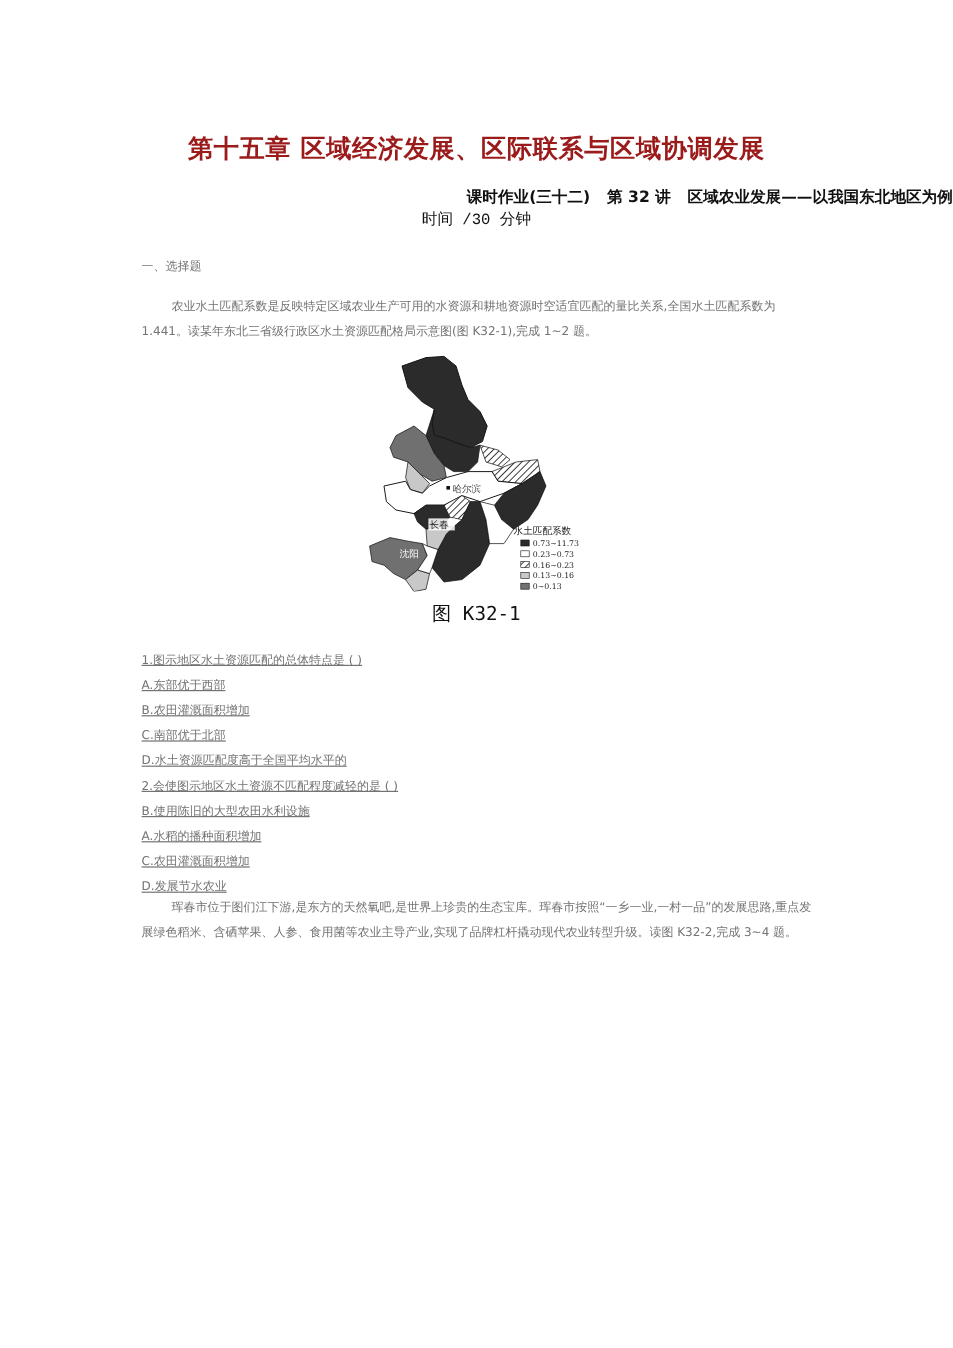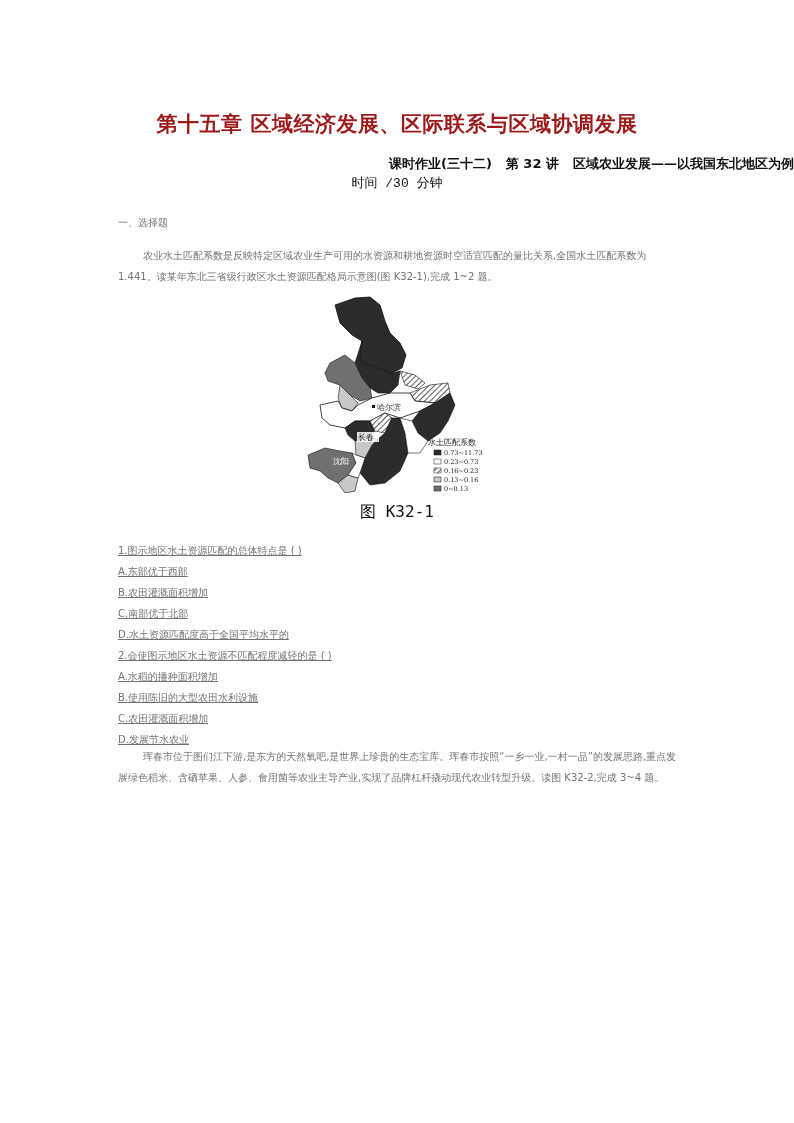--- a/index.html
+++ b/index.html
@@ -119,21 +119,21 @@
 
   <div class="fig-caption">图 K32-1</div>
 
   <div class="body-text q-block">
     <div>1.图示地区水土资源匹配的总体特点是  (      )</div>
     <div>A.东部优于西部</div>
     <div>B.农田灌溉面积增加</div>
     <div>C.南部优于北部</div>
     <div>D.水土资源匹配度高于全国平均水平的</div>
     <div>2.会使图示地区水土资源不匹配程度减轻的是      (      )</div>
+    <div>B.使用陈旧的大型农田水利设施</div>
     <div>A.水稻的播种面积增加</div>
-    <div>B.使用陈旧的大型农田水利设施</div>
     <div>C.农田灌溉面积增加</div>
     <div>D.发展节水农业</div>
   </div>
 
   <div class="body-text para2">珲春市位于图们江下游,是东方的天然氧吧,是世界上珍贵的生态宝库。珲春市按照“一乡一业,一村一品”的发展思路,重点发展绿色稻米、含硒苹果、人参、食用菌等农业主导产业,实现了品牌杠杆撬动现代农业转型升级。读图 K32-2,完成 3~4 题。</div>
 
 </div>
 
 </body></html>

